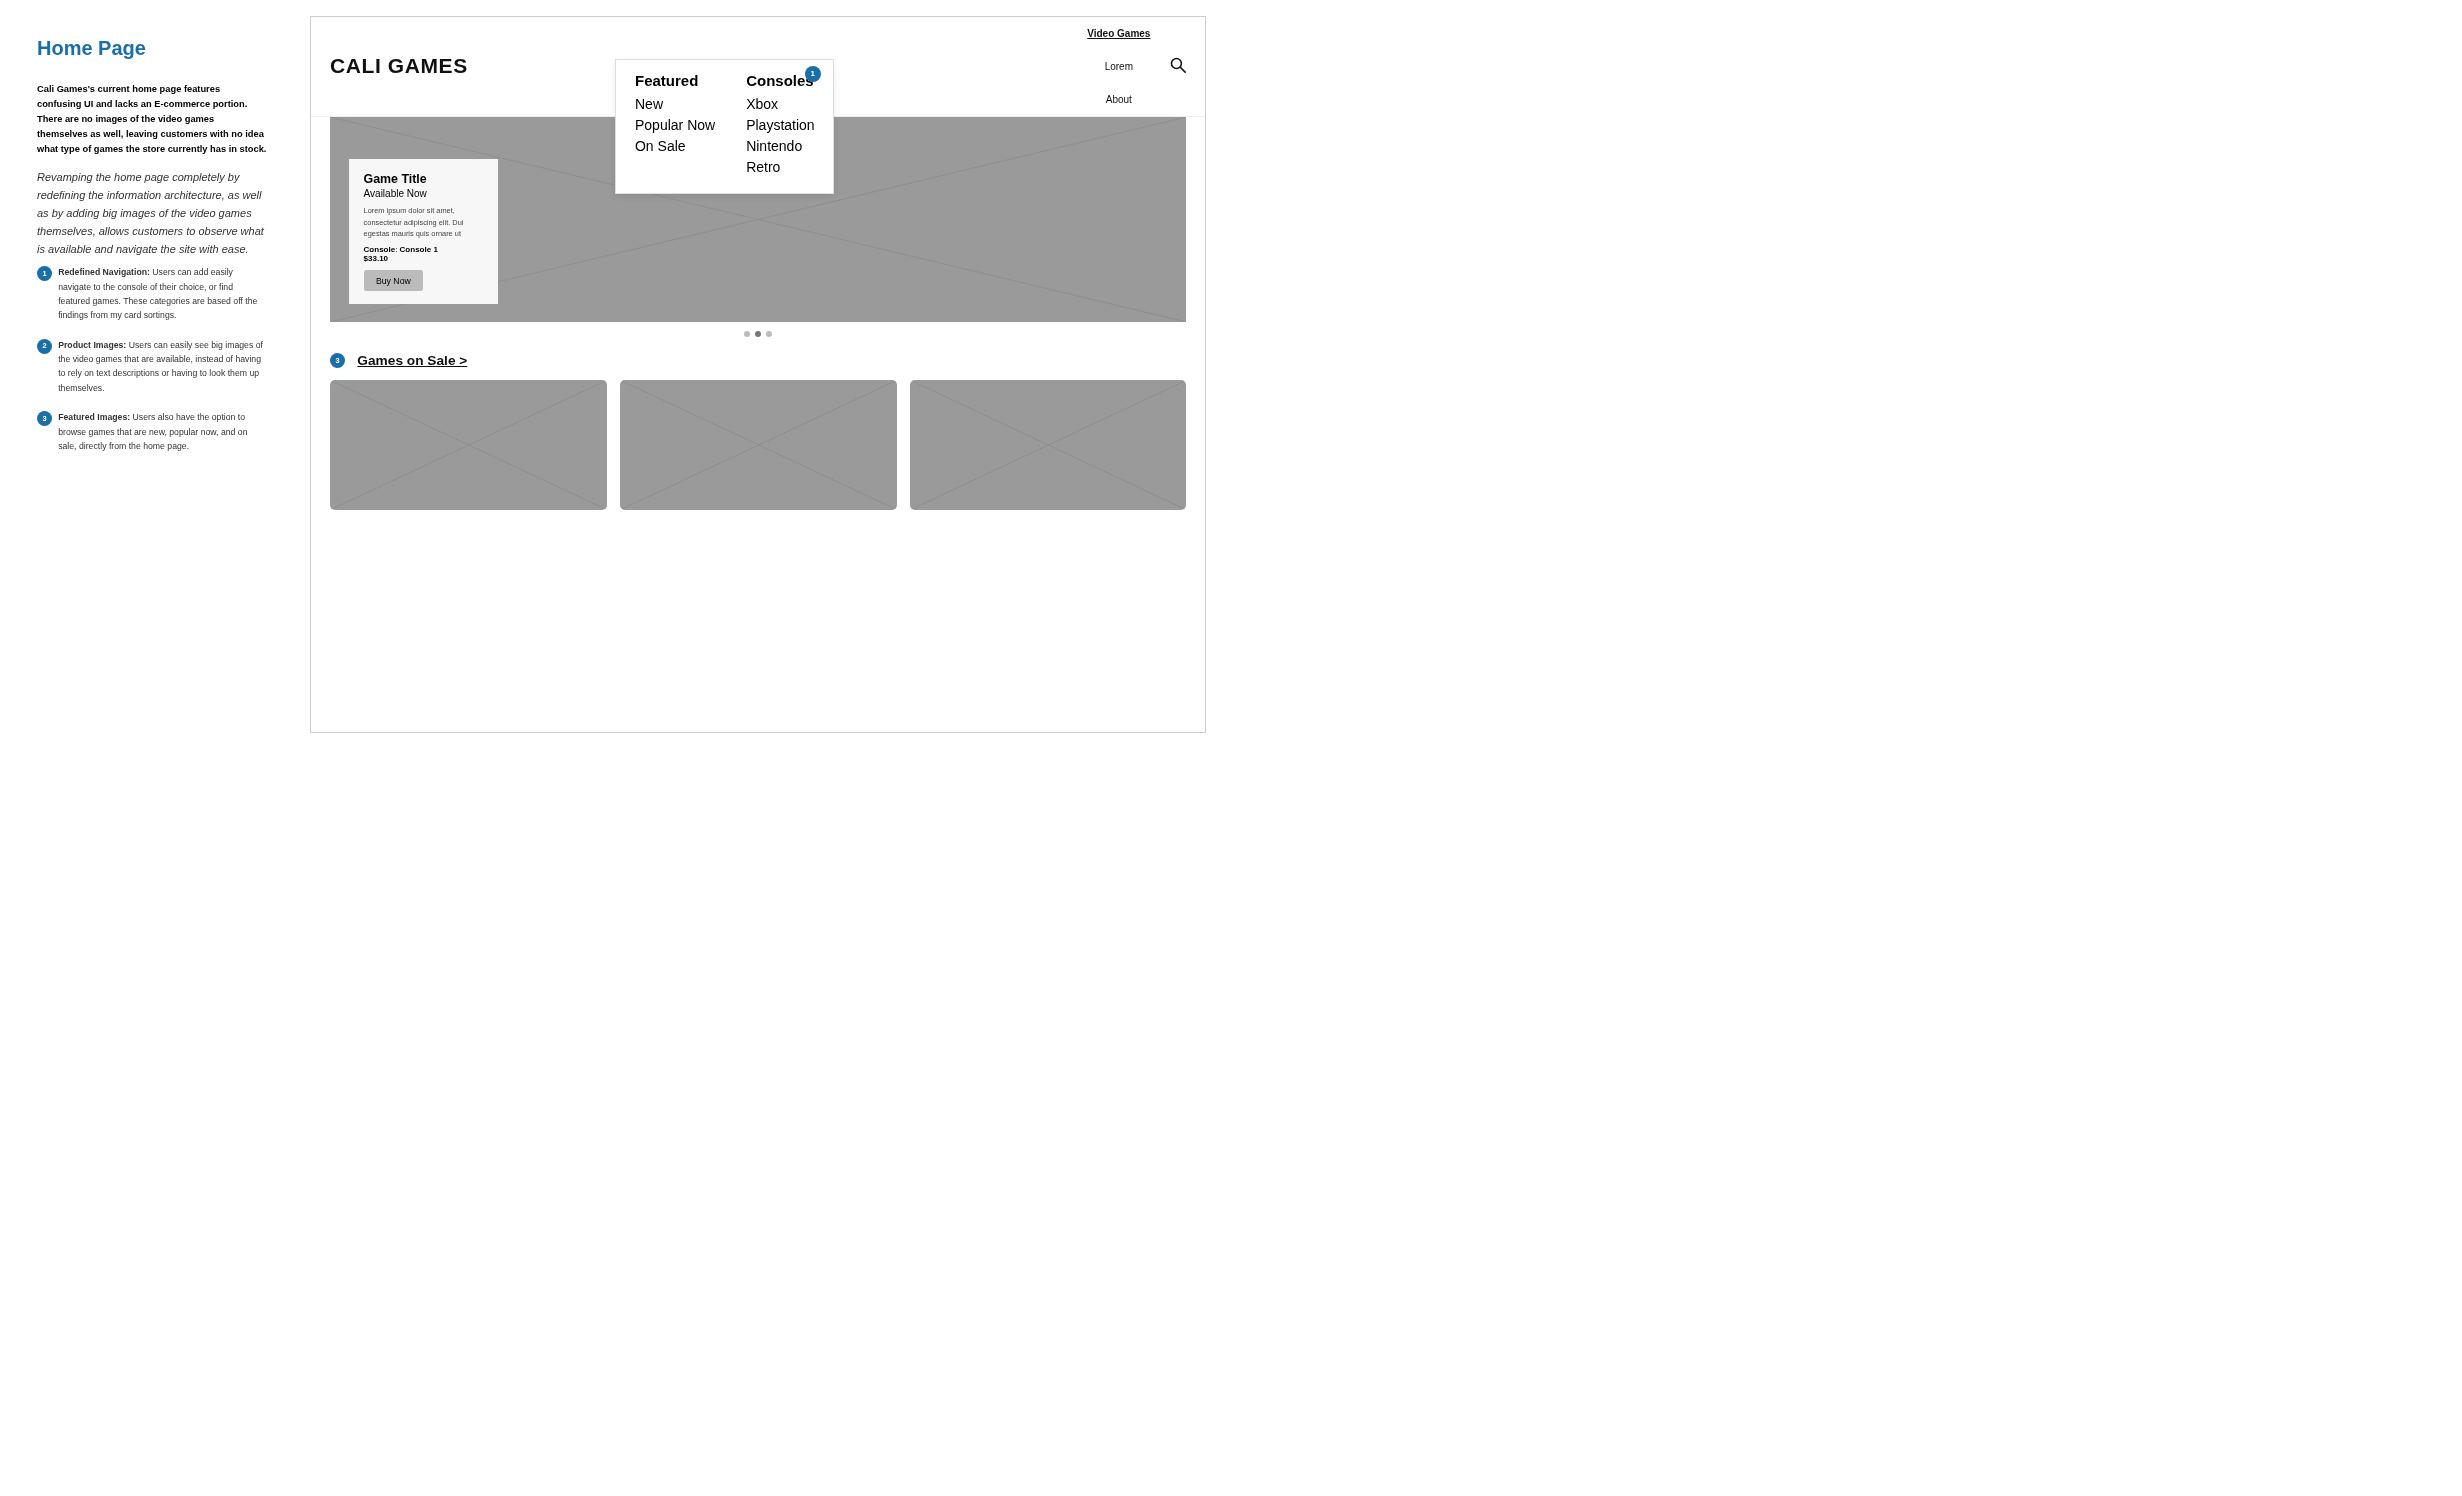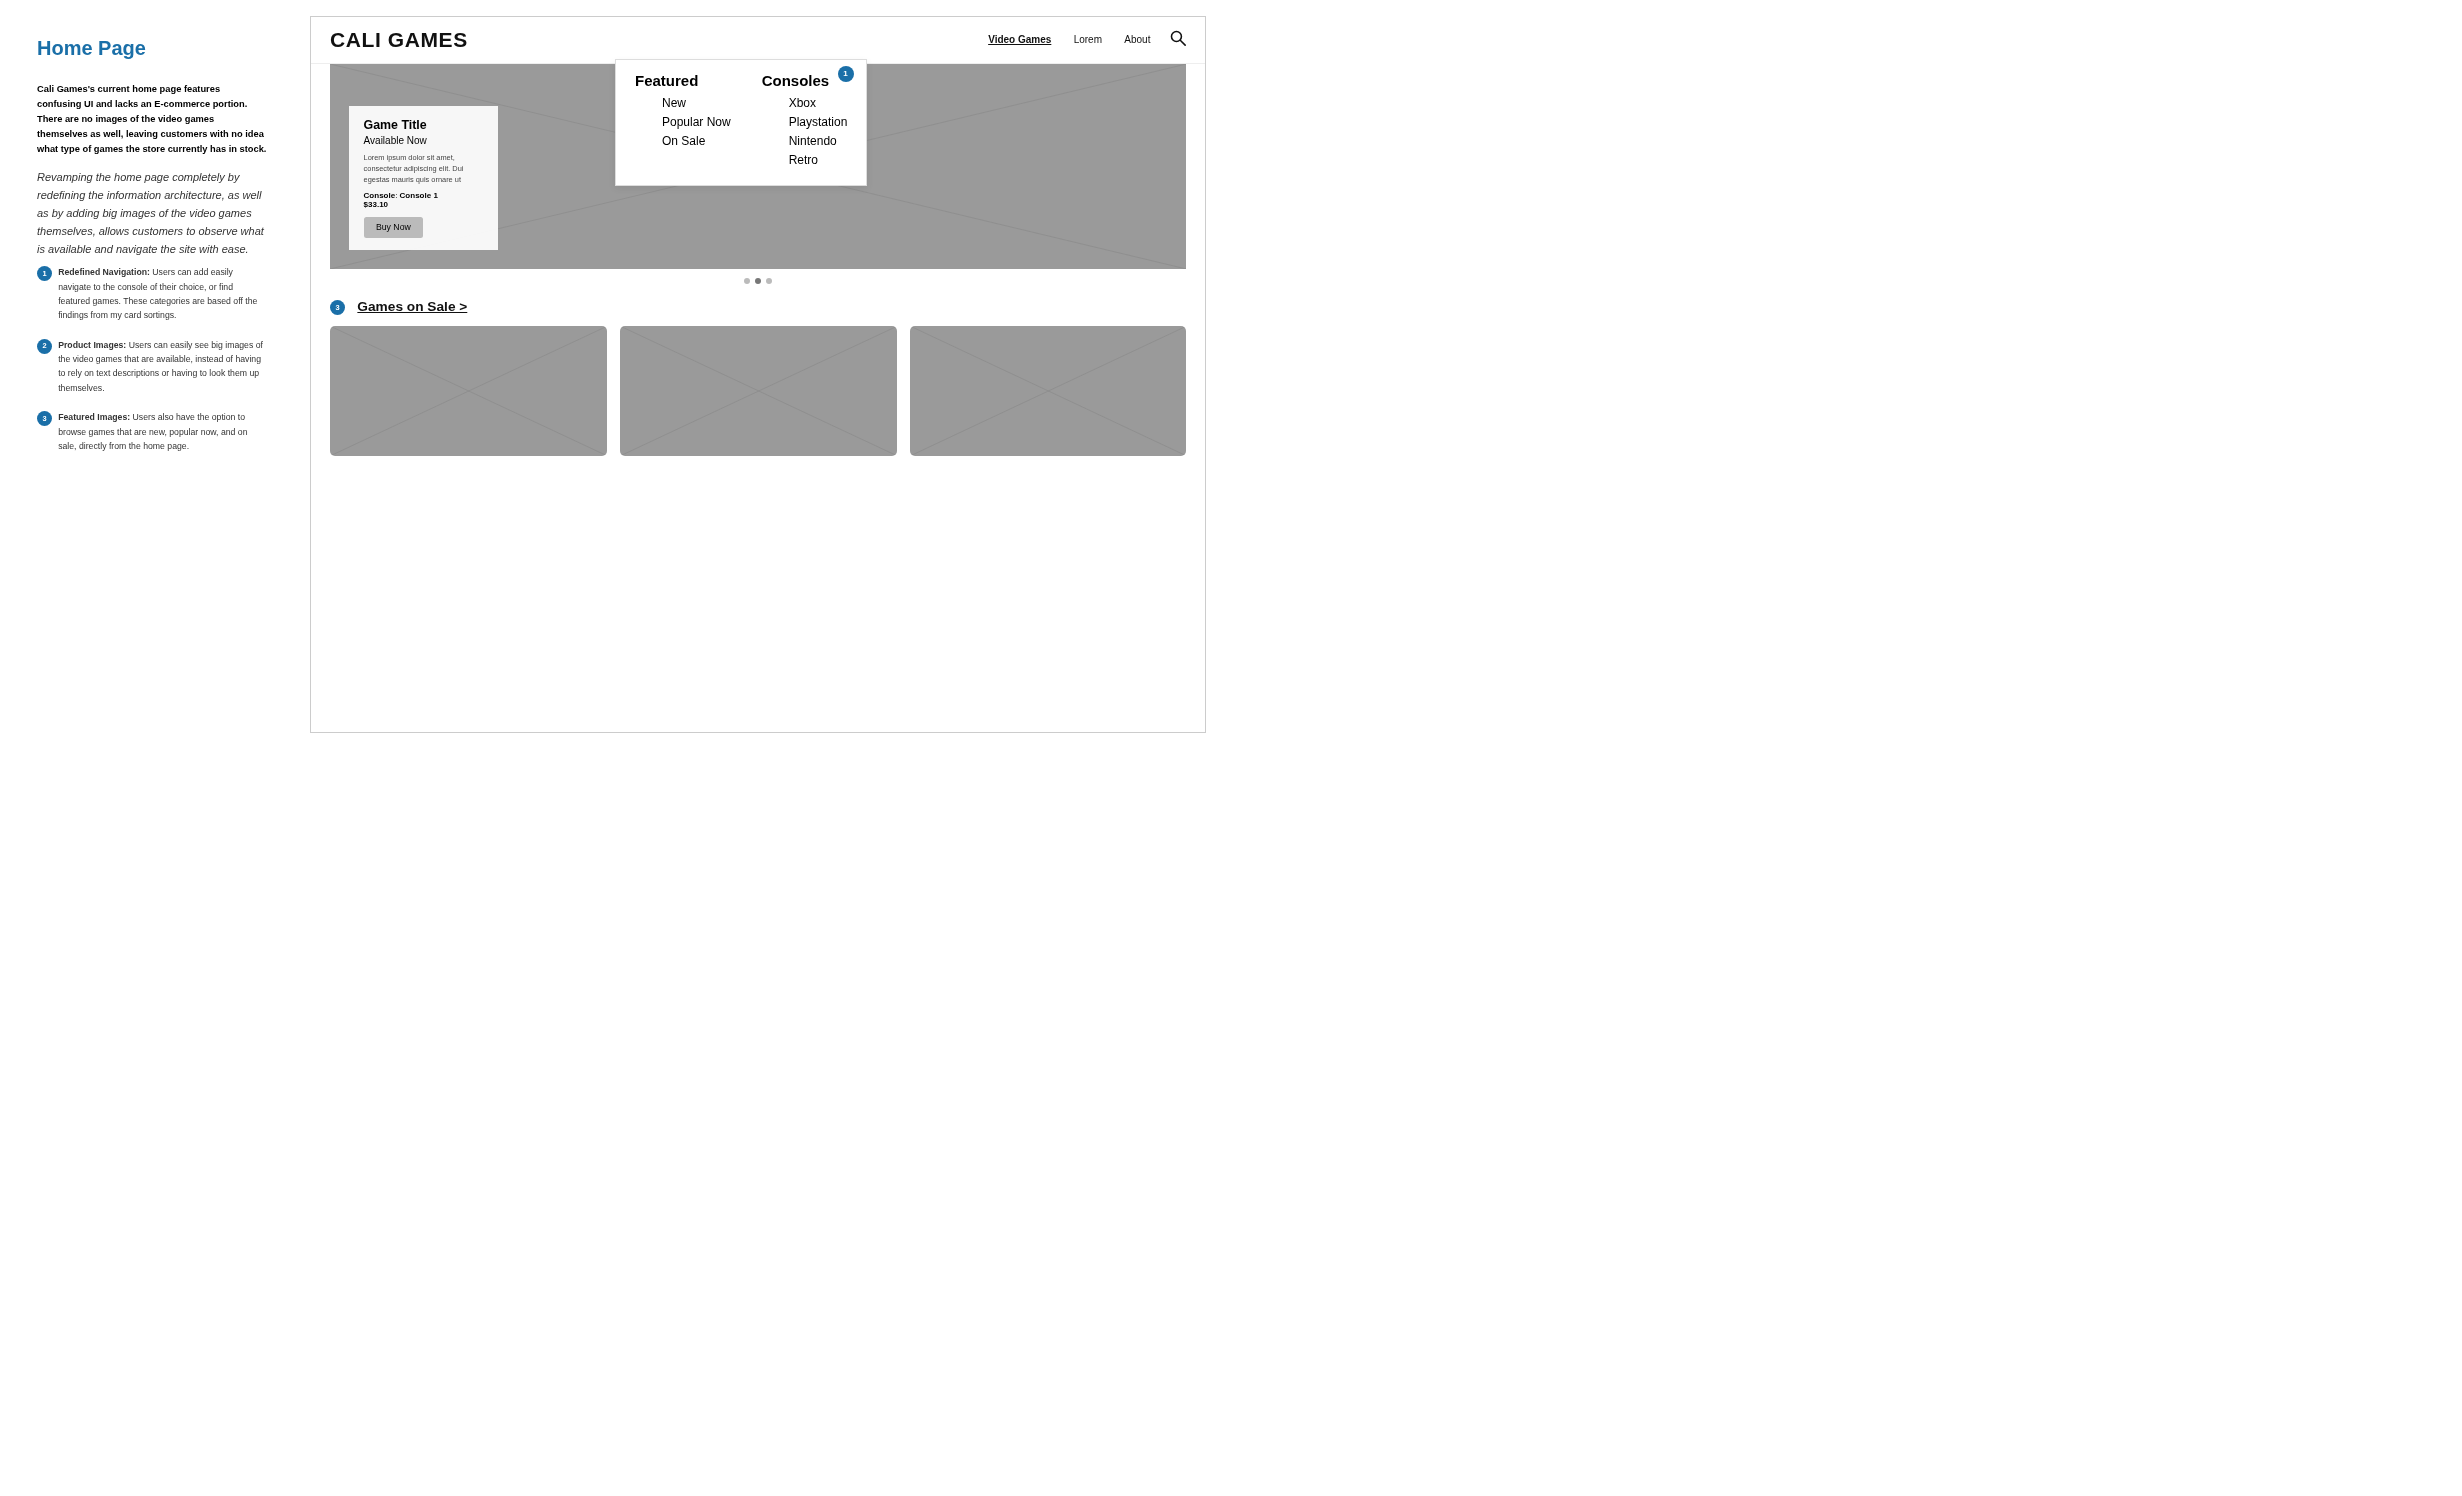--- a/index.html
+++ b/index.html
@@ -104,20 +104,21 @@
       font-size: 21px;
       font-weight: 700;
       letter-spacing: 0.6px;
       color: #111;
       margin-right: auto;
     }
     .nav-links {
       display: flex;
       align-items: center;
       gap: 22.3px;
+      flex-direction: column;
     }
     .nav-link {
       font-size: 10px;
       color: #111;
       text-decoration: none;
       cursor: pointer;
     }
     .nav-link.active {
       font-weight: 700;
       text-decoration: underline;
@@ -145,24 +146,23 @@
     }
     .dropdown-col h4 {
       font-weight: 700;
       font-size: 15px;
       margin-bottom: 7.4px;
     }
     .dropdown-col ul {
       list-style: none;
     }
     .dropdown-col ul li {
-      font-size: 12px;
+      font-size: 14px;
       margin-bottom: 5px;
       cursor: pointer;
-      margin-left: 27px;
     }
     .annotation-badge-overlay {
       display: inline-flex;
       align-items: center;
       justify-content: center;
       width: 16px;
       height: 16px;
       border-radius: 50%;
       background: #1a6fa8;
       color: #fff;

